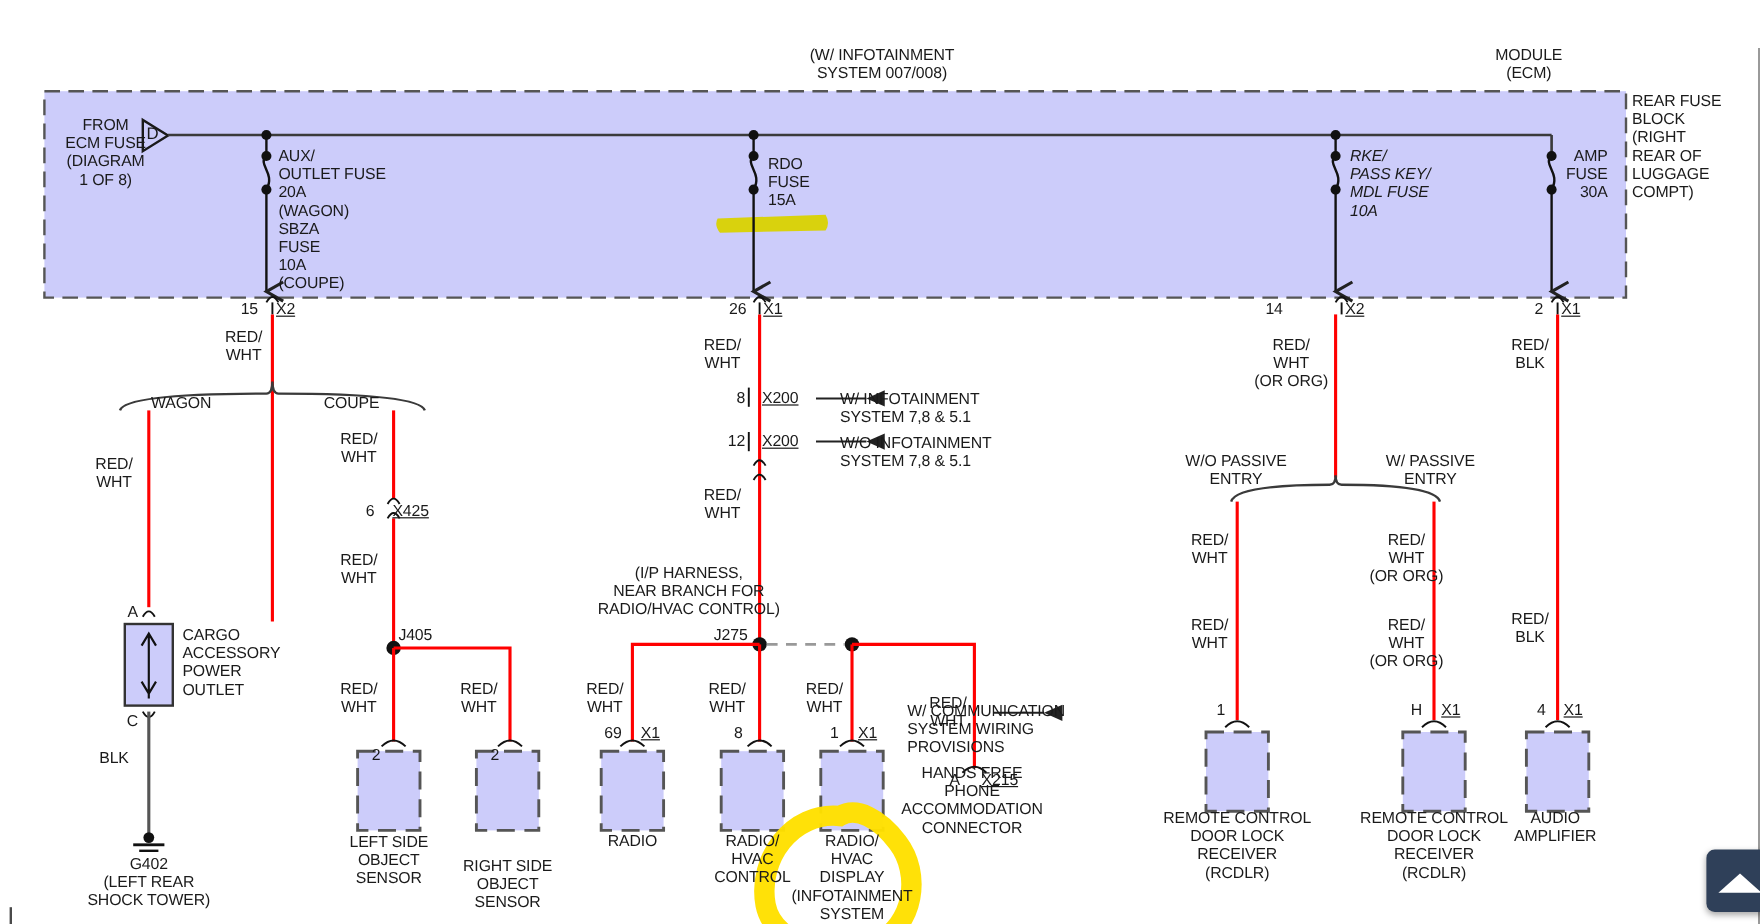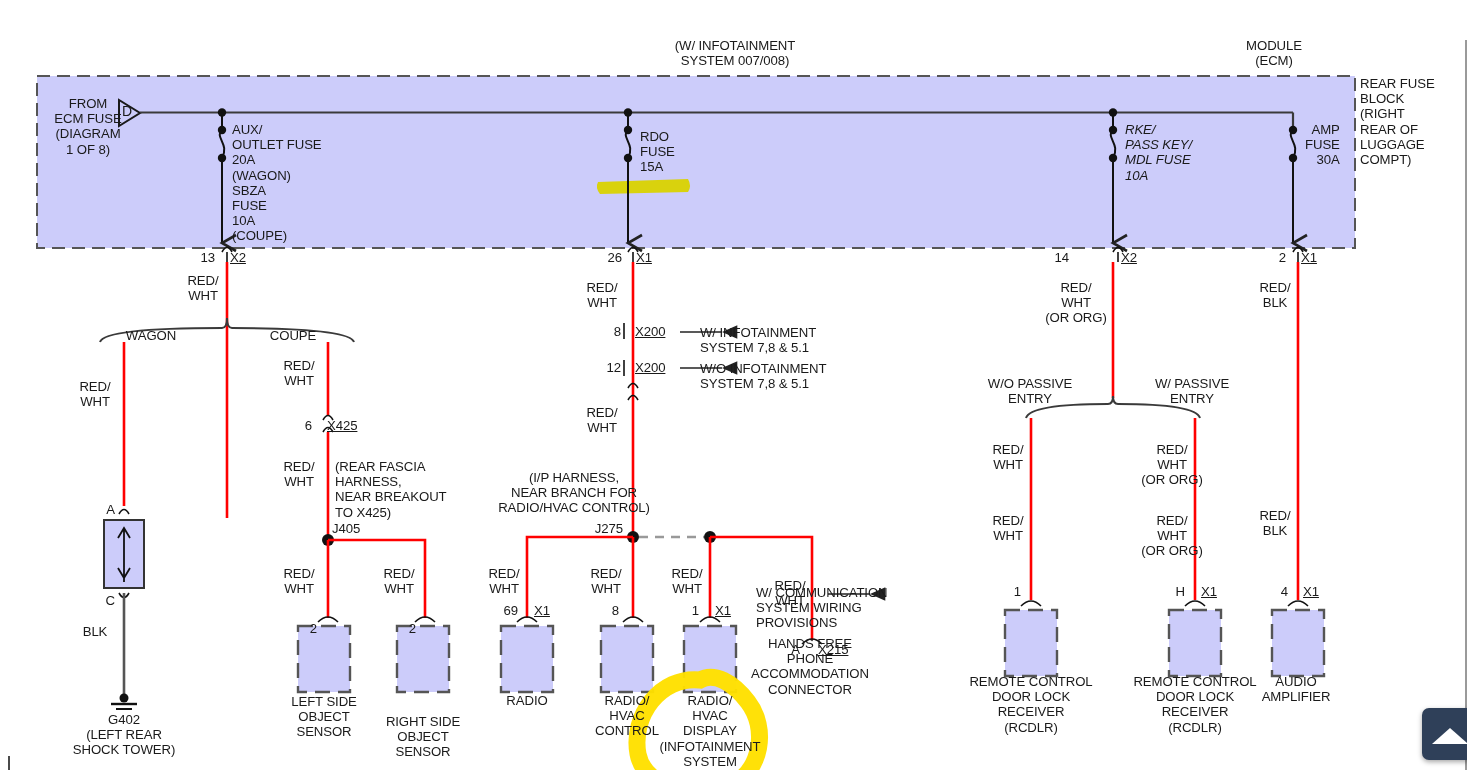--- a/index.html
+++ b/index.html
@@ -236,60 +236,60 @@
 FUSE
 15A</div>
   <div class="lbl lft" style="left:1125px;top:82px;font-style:italic;">RKE/
 PASS KEY/
 MDL FUSE
 10A</div>
   <div class="lbl lft" style="left:1305px;top:82px;text-align:right;">AMP
 FUSE
 30A</div>
 
-  <div class="lbl rgt" style="left:215px;top:210px;">13</div>
+  <div class="lbl rgt" style="left:215px;top:210px;">15</div>
   <div class="lbl lft und" style="left:230px;top:210px;">X2</div>
   <div class="lbl rgt" style="left:622px;top:210px;">26</div>
   <div class="lbl lft und" style="left:636px;top:210px;">X1</div>
   <div class="lbl rgt" style="left:1069px;top:210px;text-align:right;">14</div>
   <div class="lbl lft und" style="left:1121px;top:210px;">X2</div>
   <div class="lbl rgt" style="left:1286px;top:210px;">2</div>
   <div class="lbl lft und" style="left:1301px;top:210px;">X1</div>
 
   <div class="lbl ctr" style="left:203px;top:233px;">RED/
 WHT</div>
   <div class="lbl ctr" style="left:151px;top:288px;">WAGON</div>
   <div class="lbl ctr" style="left:293px;top:288px;">COUPE</div>
   <div class="lbl ctr" style="left:95px;top:339px;">RED/
 WHT</div>
   <div class="lbl ctr" style="left:299px;top:318px;">RED/
 WHT</div>
   <div class="lbl rgt" style="left:312px;top:378px;">6</div>
   <div class="lbl lft und" style="left:327px;top:378px;">X425</div>
   <div class="lbl ctr" style="left:299px;top:419px;">RED/
 WHT</div>
-  <div class="lbl lft" style="left:335px;top:419px;">(REAR FASCIA
-HARNESS,
-NEAR BREAKOUT
-TO X425)</div>
   <div class="lbl lft" style="left:332px;top:481px;">J405</div>
   <div class="lbl ctr" style="left:299px;top:526px;">RED/
 WHT</div>
   <div class="lbl ctr" style="left:399px;top:526px;">RED/
 WHT</div>
   <div class="lbl rgt" style="left:317px;top:581px;">2</div>
   <div class="lbl rgt" style="left:416px;top:581px;">2</div>
   <div class="lbl ctr" style="left:324px;top:654px;">LEFT SIDE
 OBJECT
 SENSOR</div>
   <div class="lbl ctr" style="left:423px;top:674px;">RIGHT SIDE
 OBJECT
 SENSOR</div>
 
   <div class="lbl rgt" style="left:115px;top:462px;">A</div>
+  <div class="lbl lft" style="left:152px;top:481px;">CARGO
+ACCESSORY
+POWER
+OUTLET</div>
   <div class="lbl rgt" style="left:115px;top:553px;">C</div>
   <div class="lbl ctr" style="left:95px;top:584px;">BLK</div>
   <div class="lbl ctr" style="left:124px;top:672px;">G402</div>
   <div class="lbl ctr" style="left:124px;top:687px;">(LEFT REAR
 SHOCK TOWER)</div>
 
   <div class="lbl ctr" style="left:602px;top:240px;">RED/
 WHT</div>
   <div class="lbl rgt" style="left:621px;top:284px;">8</div>
   <div class="lbl lft und" style="left:635px;top:284px;">X200</div>

